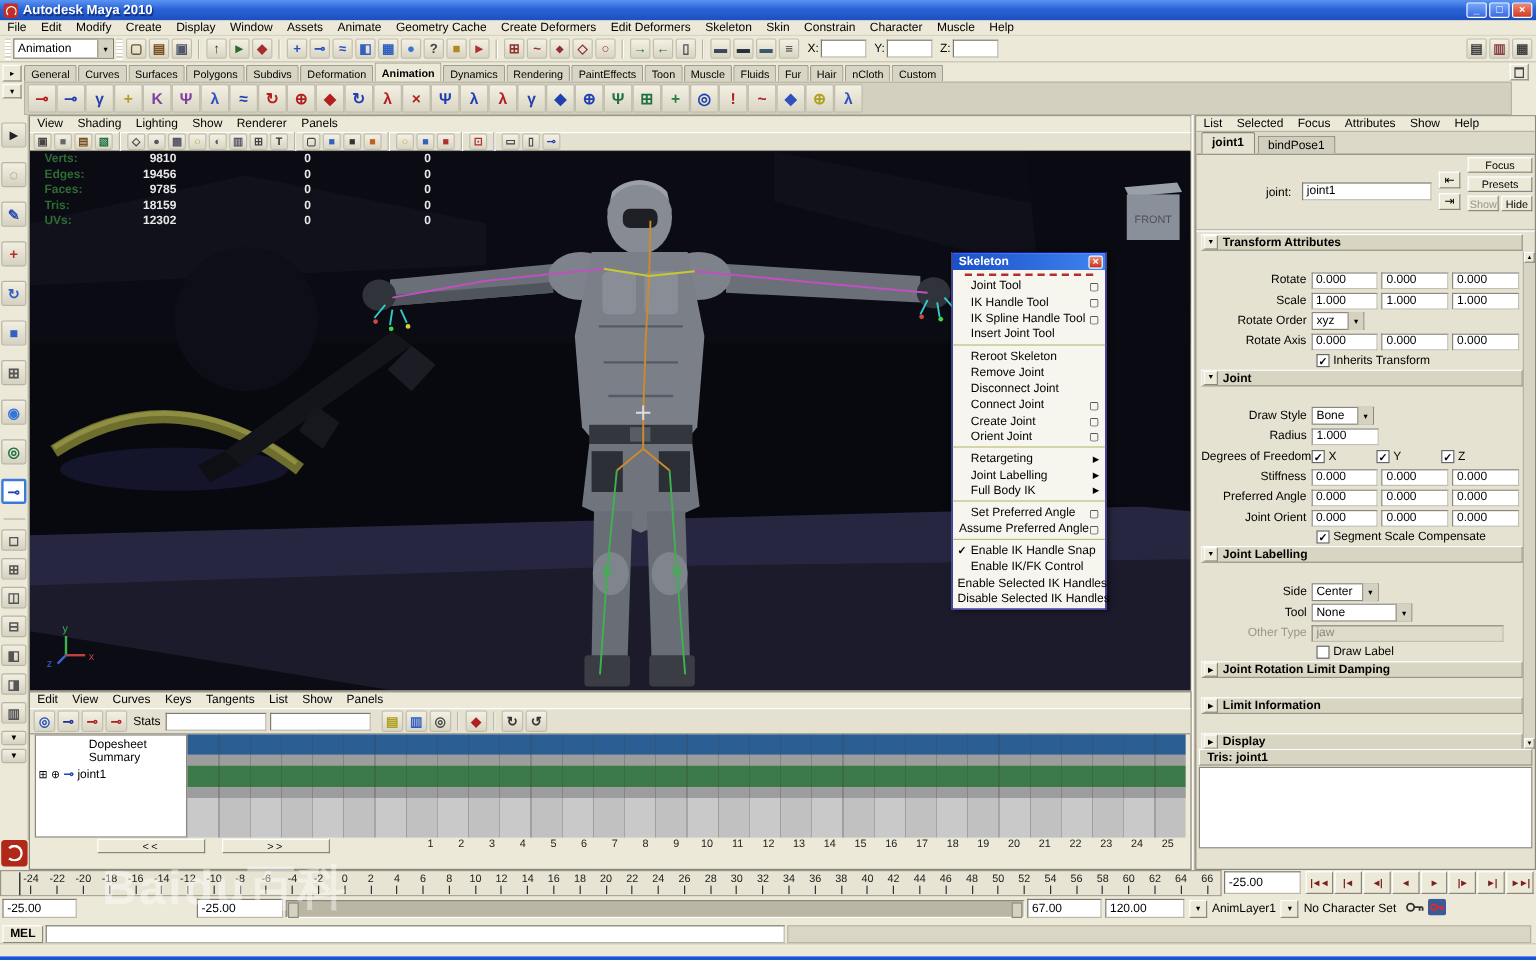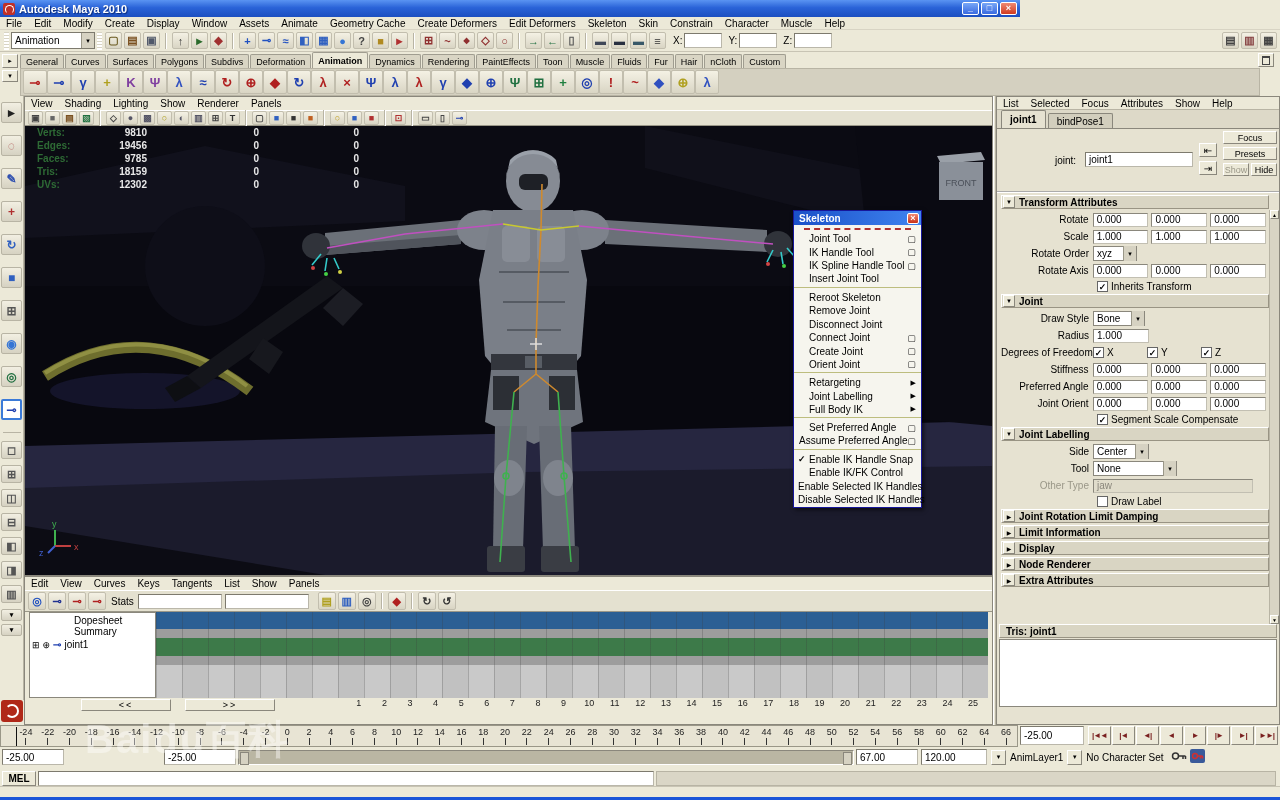--- a/index.html
+++ b/index.html
@@ -3,21 +3,21 @@
 <meta charset="utf-8">
 <style>
 *{box-sizing:border-box;cursor:default;user-select:none}
 html,body{margin:0;padding:0}
 body{width:1280px;height:800px;overflow:hidden;position:relative;background:#ece9d8;
  font-family:"Liberation Sans",sans-serif;font-size:10px;color:#000}
 .abs{position:absolute}
 .row{display:flex;align-items:center}
 b,strong{font-weight:bold}
 
-#titlebar{left:0;top:0;width:1020px;height:17px;background:linear-gradient(#5a94f2,#2a63d8 45%,#1c4fc0);display:flex;align-items:center;padding:0 3px;color:#fff}
+#titlebar{left:0;top:0;width:1280px;height:17px;background:linear-gradient(#5a94f2,#2a63d8 45%,#1c4fc0);display:flex;align-items:center;padding:0 3px;color:#fff}
 #titlebar .ttl{font-weight:bold;font-size:11px;text-shadow:1px 1px 1px #0a2b7a;margin-left:4px;flex:1}
 .mayaico{width:12px;height:12px;background:#c03028;border-radius:2px;position:relative}
 .mayaico:after{content:"";position:absolute;left:2px;top:2px;width:7px;height:7px;border:1.5px solid #fff;border-radius:50%;border-bottom-color:transparent}
 .winbtn{width:17px;height:13px;margin-left:2px;border:1px solid #fff;border-radius:2px;background:linear-gradient(#77a7f7,#3a6ae0);color:#fff;font-size:9px;line-height:11px;text-align:center;font-weight:bold}
 .winbtn.close{background:linear-gradient(#ef8a72,#d03a20)}
 #menubar{left:0;top:17px;width:1280px;height:13px;background:#ece9d8;border-bottom:1px solid #d8d4c4;display:flex;align-items:center;font-size:10px}
 .mbit{padding:0 6px}
 #statusline{left:0;top:30px;width:1280px;height:22px;background:#ece9d8;border-bottom:1px solid #c8c4b4;display:flex;align-items:center;padding:0 2px}
 .grip{width:5px;height:18px;background:repeating-linear-gradient(#d8d4c4 0 1px,#fff 1px 3px);margin:0 2px}
 .menusetbox{width:84px;height:17px;background:#fff;border:1px solid #7d7a6e;display:flex;align-items:center;padding-left:3px;font-size:10px}
@@ -71,21 +71,21 @@
 .mi.sepafter{border-bottom:1px solid #bdbd7e;margin-bottom:3px;padding-bottom:2px;height:15px}
 
 #ae{left:996px;top:96px;width:284px;height:629px;background:#e6e2d1;border:1px solid #8a877c;font-size:10px}
 #aemenus{height:13px;display:flex;align-items:center;border-bottom:1px solid #b8b4a4;background:#ece9d8}
 #aetabs{height:19px;display:flex;align-items:flex-end;padding-left:4px;border-bottom:1px solid #8a877c;background:#ddd9c8}
 .aetab{height:15px;padding:0 8px;margin-right:2px;background:#d2cebd;border:1px solid #8a877c;border-bottom:none;border-radius:2px 2px 0 0;display:flex;align-items:center}
 .aetab.active{background:#e6e2d1;height:18px;font-weight:bold}
 #aehead{position:relative;height:64px;border-bottom:2px groove #fff}
 .aebtn{position:absolute;height:13px;font-size:9px}
 .secwrap{padding:2px 10px 0 4px}
-.sec{height:14px;display:flex;align-items:center;background:#d9d5c3;border:1px solid;border-color:#fff #999484 #999484 #fff;margin-bottom:2px}
+.sec{height:14px;display:flex;align-items:center;background:#d9d5c3;border:1px solid;border-color:#fff #999484 #999484 #fff;margin-bottom:16px}
 .secarr{width:12px;height:12px;font-size:6px;margin:0 4px 0 1px}
 .sec b{font-size:10px}
 .arow{display:flex;align-items:center;height:17px}
 .albl{width:92px;text-align:right;padding-right:4px;white-space:nowrap}
 .afld{width:56px;height:14px;margin-right:3px;background:#fff;border:1px solid #8a877c;border-right-color:#c2bfb2;border-bottom-color:#c2bfb2;padding:0 3px;display:flex;align-items:center}
 .afld.dis{background:#e0dccb;color:#8a877c}
 .dd{display:flex;align-items:center;background:#fff;border:1px solid #8a877c;height:15px;padding-left:3px}
 .cb{width:11px;height:11px;background:#fff;border:1px solid #666;margin-right:3px;font-size:9px;line-height:10px;text-align:center;font-weight:bold}
 .aescroll{position:absolute;right:0;top:113px;width:10px;height:414px;background:#d8d4c4;border-left:1px solid #b8b4a4;display:flex;flex-direction:column;justify-content:space-between;align-items:center}
 .aescroll .btn{width:9px;height:9px;font-size:5px}

